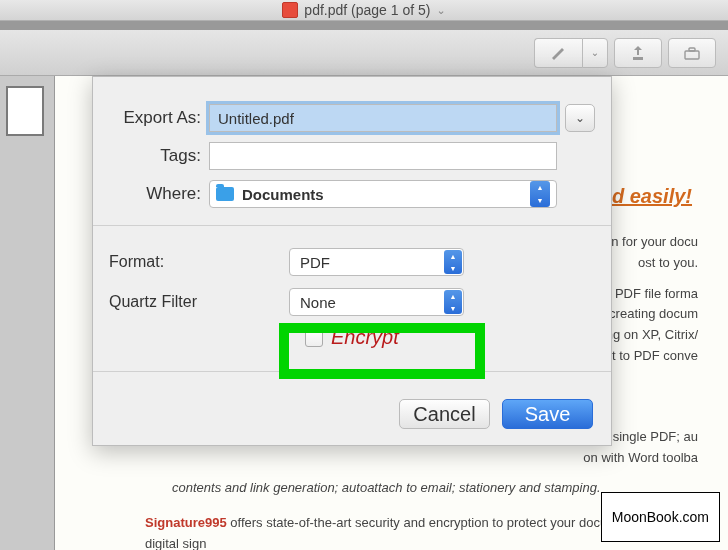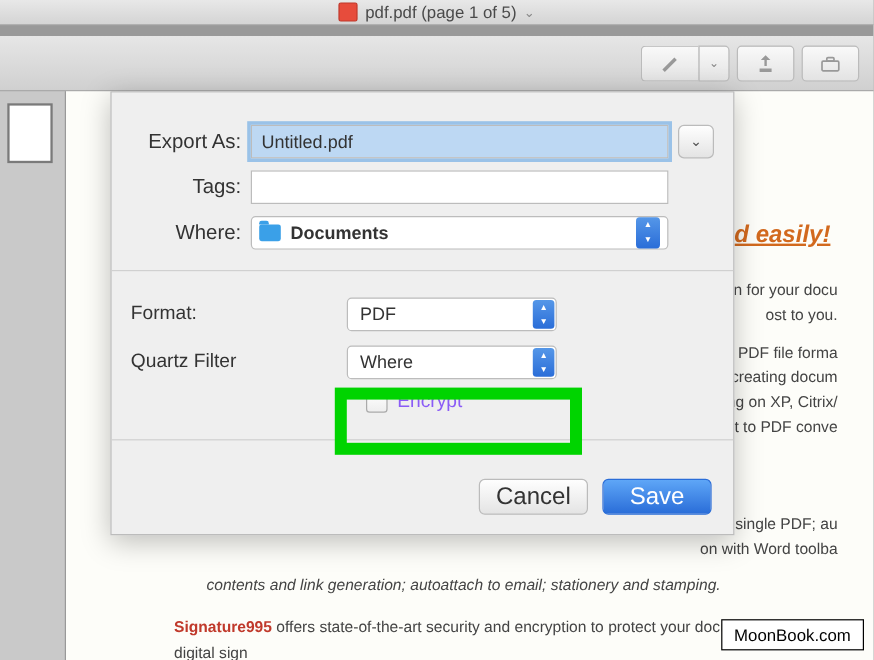--- a/index.html
+++ b/index.html
@@ -92,36 +92,36 @@
       width: 175px; height: 28px; border: 1px solid #bcbcbc; border-radius: 4px; background: #fff;
       display: flex; align-items: center; padding: 0 10px; font-size: 15px; color: #333; position: relative;
     }
     .mid-select .stepper { position: absolute; right: 1px; top: 1px; height: 24px; width: 18px; }
     
     .highlight-box {
       position: absolute; top: 246px; left: 186px; width: 206px; height: 56px;
       border: 10px solid #00d400; pointer-events: none;
     }
     
-    .check-row { display: flex; align-items: center; margin-left: 196px; margin-top: 4px; font-size: 16px; color: #8b5cf6;}
+    .check-row { display: flex; align-items: center; margin-left: 196px; margin-top: 4px; font-size: 20px; color: #b91c1c; font-style: italic;}
     .checkbox { width: 18px; height: 18px; border: 1px solid #aaa; border-radius: 3px; background: linear-gradient(#fff,#eee); margin-right: 8px;}
     
     .btn-row {
       position: absolute; bottom: 16px; right: 18px; display: flex; gap: 12px;
     }
     .btn {
       width: 91px; height: 30px; border-radius: 5px; font-size: 20px;
       display: flex; align-items: center; justify-content: center;
       border: 1px solid #bbb; background: linear-gradient(#fefefe,#e4e4e4); color: #333;
     }
     .btn.primary { background: linear-gradient(#5ea6f7,#2a6dd8); color: #fff; border: 1px solid #2a6dd8; }
     
     .watermark {
       position: absolute; bottom: 8px; right: 8px; background: #fff; border: 1px solid #000;
-      padding: 4px 10px; font-size: 14px; color: #000;
+      padding: 16px 10px; font-size: 14px; color: #000;
     }
   </style>
 </head>
 <body>
 
 <div class="title-bar">
   <span class="pdf-icon"></span>
   <span>pdf.pdf (page 1 of 5)</span>
   <span class="chev">⌄</span>
 </div>
@@ -209,21 +209,21 @@
         <span>PDF</span>
         <div class="stepper">
             <div>▲</div>
             <div>▼</div>
           </div>
       </div>
     </div>
     <div class="mid-row">
       <div class="mid-label">Quartz Filter</div>
       <div class="mid-select">
-        <span>Where</span>
+        <span>None</span>
         <div class="stepper">
             <div>▲</div>
             <div>▼</div>
           </div>
       </div>
     </div>
     <div class="check-row">
       <div class="checkbox"></div>
       <span>Encrypt</span>
     </div>

